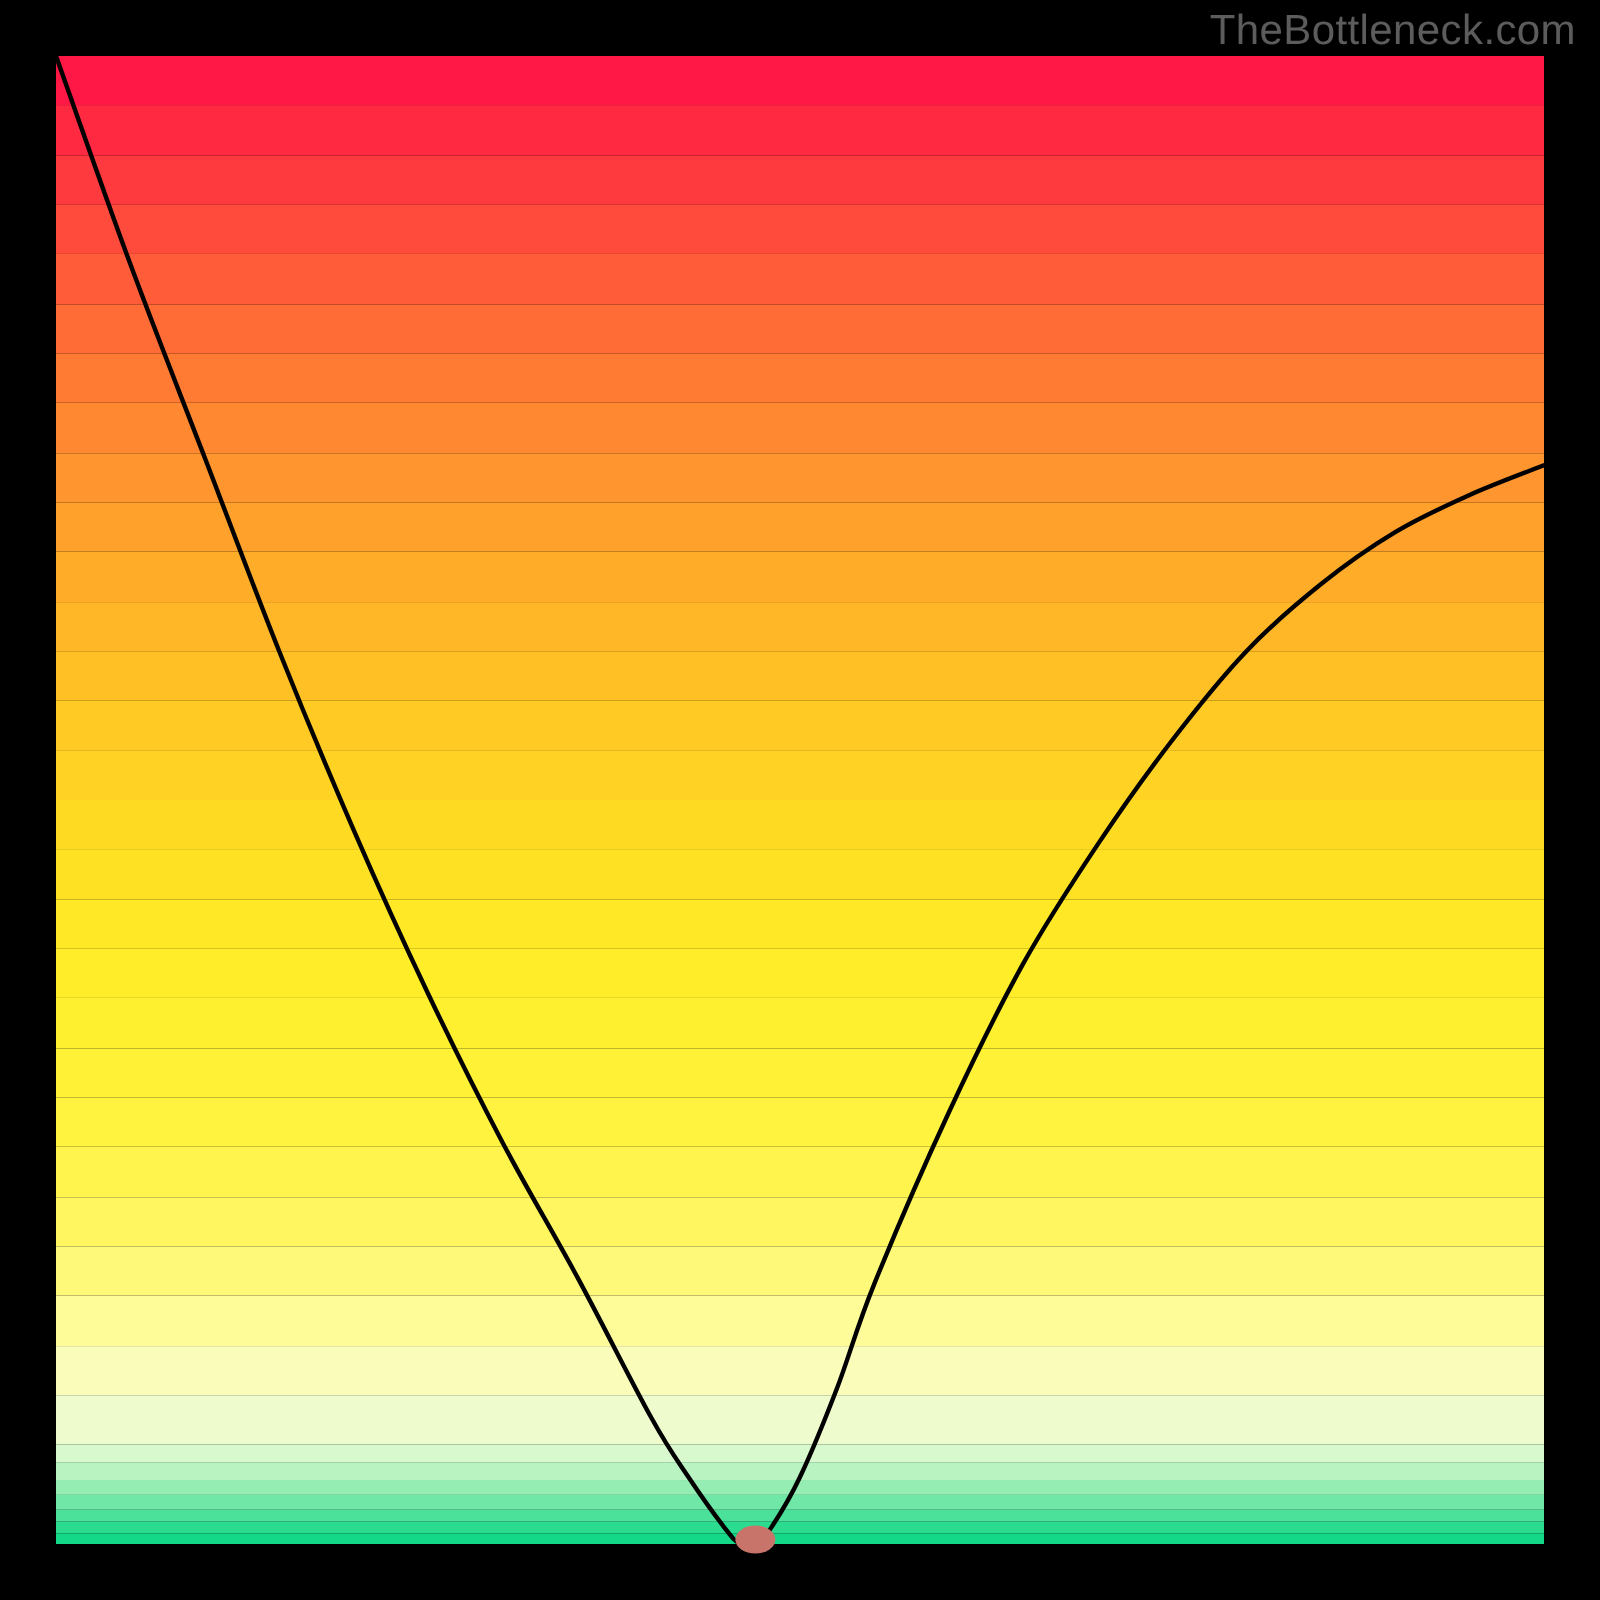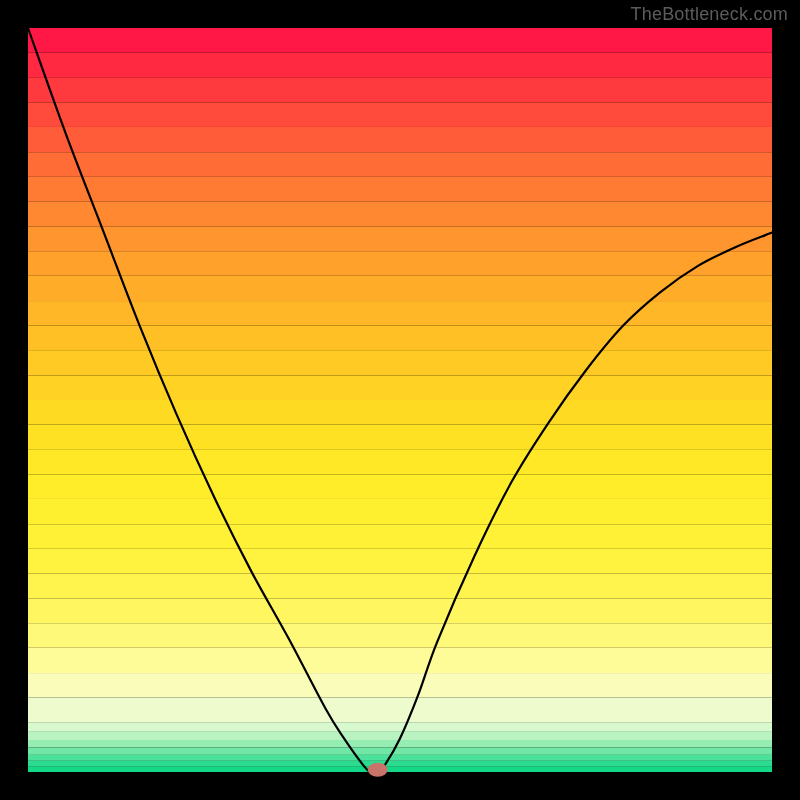--- a/index.html
+++ b/index.html
@@ -15,21 +15,21 @@
     height: 800px;
     background: #000;
     position: relative;
   }
   .watermark {
     position: absolute;
     top: 4px;
     right: 12px;
     color: #5c5c5c;
     font-family: Arial, Helvetica, sans-serif;
-    font-size: 18px;
+    font-size: 21px;
     letter-spacing: 0.2px;
     user-select: none;
   }
   svg {
     display: block;
     position: absolute;
     left: 0;
     top: 0;
   }
 </style>

